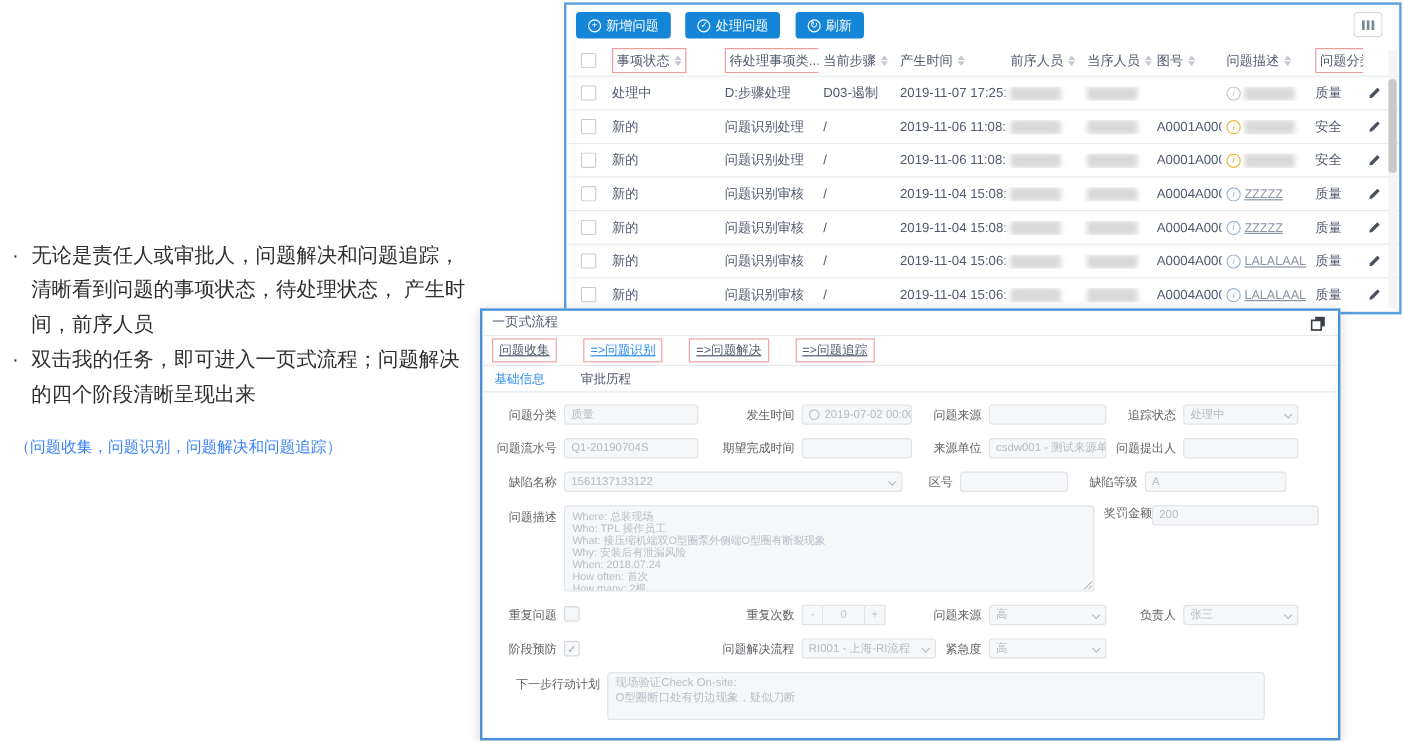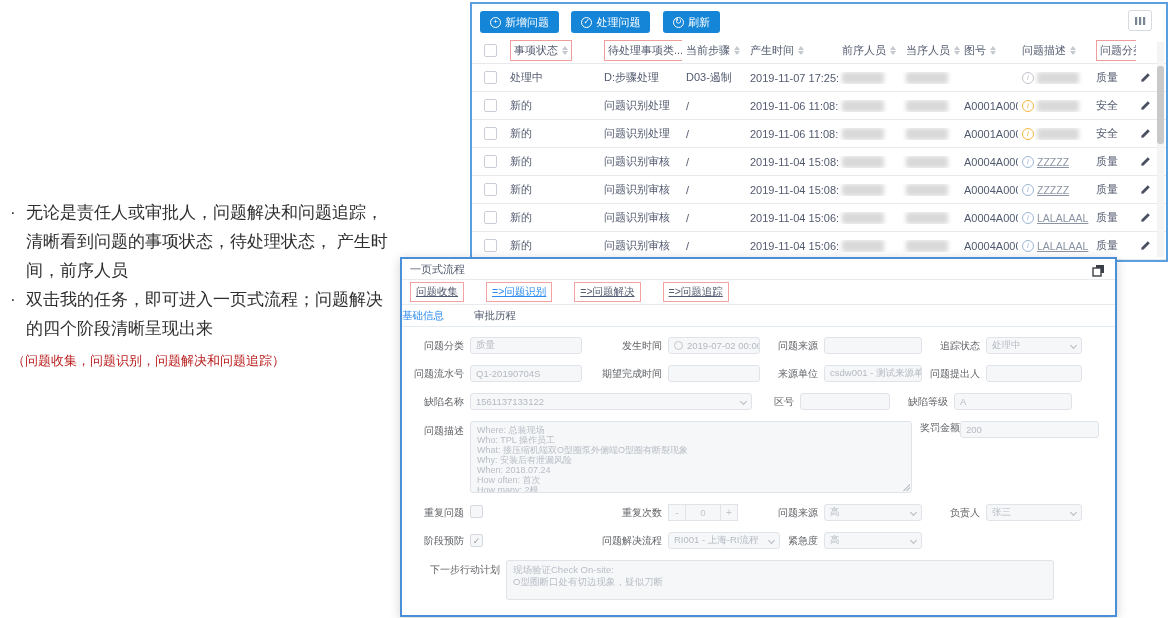--- a/index.html
+++ b/index.html
@@ -4,21 +4,21 @@
 <style>
   * { margin:0; padding:0; box-sizing:border-box; }
   html,body { background:#fff; }
   body { font-family:"Liberation Sans", sans-serif; }
   #stage { position:relative; width:1170px; height:618px; background:#fff; overflow:hidden; }
 
   
   .notes { position:absolute; left:10px; top:198px; width:380px; color:#2f2f2f; font-size:17px; line-height:29px; }
   .bullet { display:flex; }
   .bullet .marker { width:16px; flex:none; }
-  .sub-note { font-size:13px; color:#b91c1c; margin-top:3px; padding-left:2px; }
+  .sub-note { font-size:13px; color:#3b82f6; margin-top:15px; padding-left:2px; }
 
   
   .tbl { position:absolute; left:470px; top:2px; width:698px; height:260px; background:#fff;
          border:2px solid #5b9fe0; overflow:hidden; z-index:1; }
   .toolbar { position:relative; height:34px; padding:6px 0 0 8px; }
   .btn { display:inline-flex; align-items:center; background:#1585d8; color:#fff; font-size:11px;
          height:22px; padding:0 10px; border-radius:3px; margin-right:8px; cursor:pointer; }
   .bicon { width:11px; height:11px; border:1px solid #fff; border-radius:50%; display:inline-flex;
            align-items:center; justify-content:center; font-size:8px; line-height:1; margin-right:4px; }
   .colbtn { position:absolute; right:14px; top:6px; width:24px; height:21px; border:1px solid #d7dbe0;
@@ -51,21 +51,21 @@
   
   .form { position:absolute; left:386px; top:257px; width:717px; height:360px; background:#fff;
           border:2px solid #4a90d8; box-shadow:0 2px 10px rgba(0,0,0,.18); overflow:hidden; z-index:2;margin-left:14px; }
   .ftitle { position:relative; height:21px; line-height:20px; padding-left:8px; font-size:11px;
             color:#515a6e; border-bottom:1px solid #e8eaec; }
   .copyicon { position:absolute; right:10px; top:4px; }
   .stages { display:flex; align-items:center; height:25px; padding-left:8px; column-gap:22px;
             border-bottom:1px solid #e8eaec; }
   .stage { font-size:10.5px; color:#515a6e; border:1px solid #f2a2a2; padding:2px 5px; cursor:pointer;text-decoration:underline; }
   .stage.active { color:#2d8cf0; }
-  .subtabs { display:flex; align-items:center; height:22px; column-gap:30px;
+  .subtabs { display:flex; align-items:center; height:22px; padding-left:10px; column-gap:30px;
              font-size:10.5px; border-bottom:1px solid #e4ebf2; }
   .subtab { color:#515a6e; cursor:pointer; }
   .subtab.active { color:#2d8cf0; }
   .fbody { padding:10px 12px 0 12px; font-size:10px; color:#606266; }
   .frow { display:flex; align-items:center; margin-bottom:11px; }
   .frow.top { align-items:flex-start; }
   .flab { text-align:right; padding-right:6px; flex:none; white-space:nowrap; }
   .w1{width:56px}.w2{width:78px; margin-left:8px}.w3{width:56px; margin-left:8px}.w4{width:56px; margin-left:8px}
   .wa{width:40px; margin-left:8px}.wd{width:56px; margin-left:8px}.wl{width:92px}
   .fin { height:17px; background:#f6f7f9; border:1px solid #e0e3e8; border-radius:3px; display:flex;

